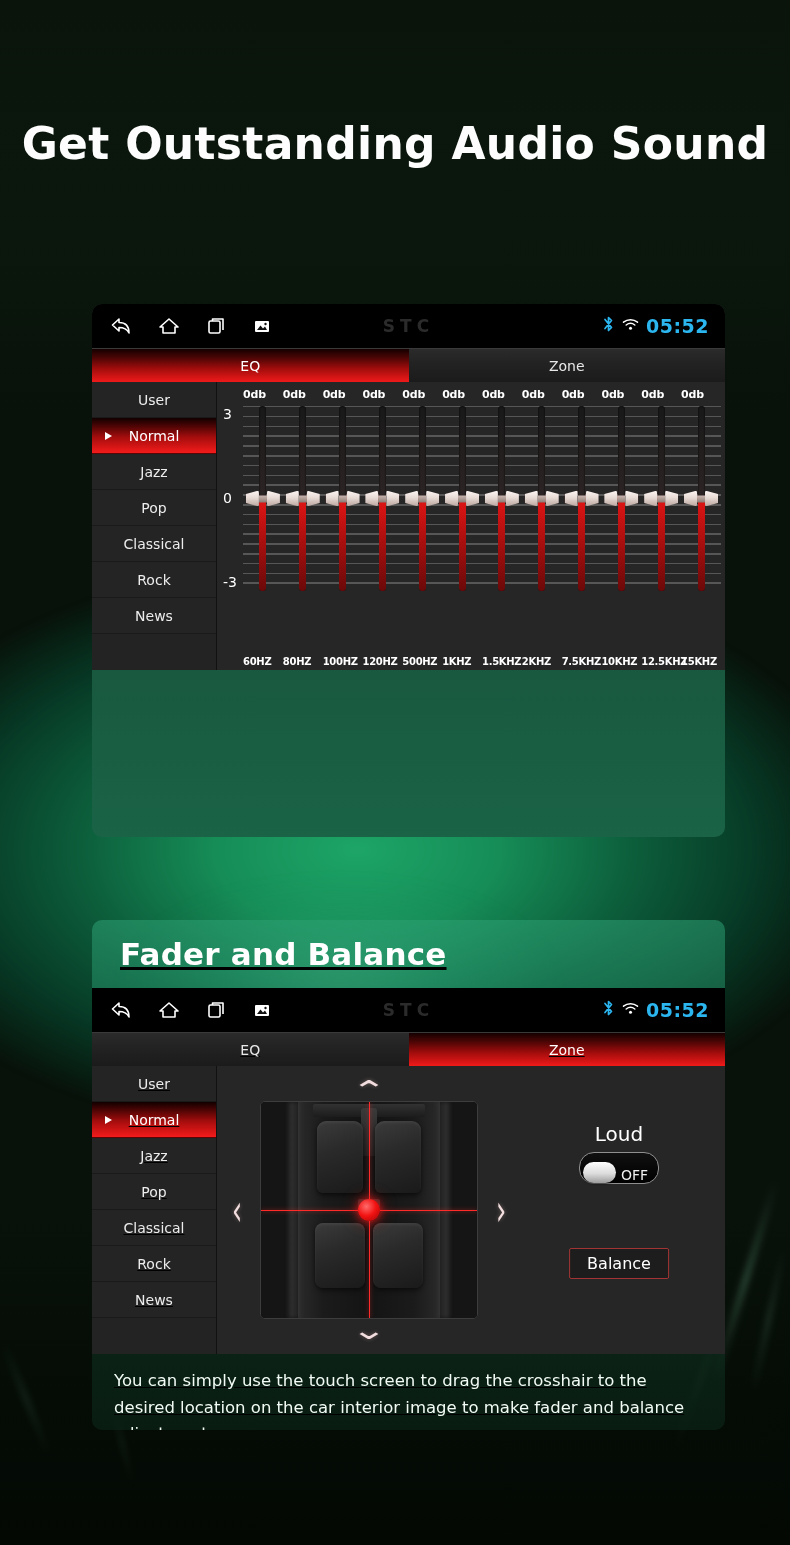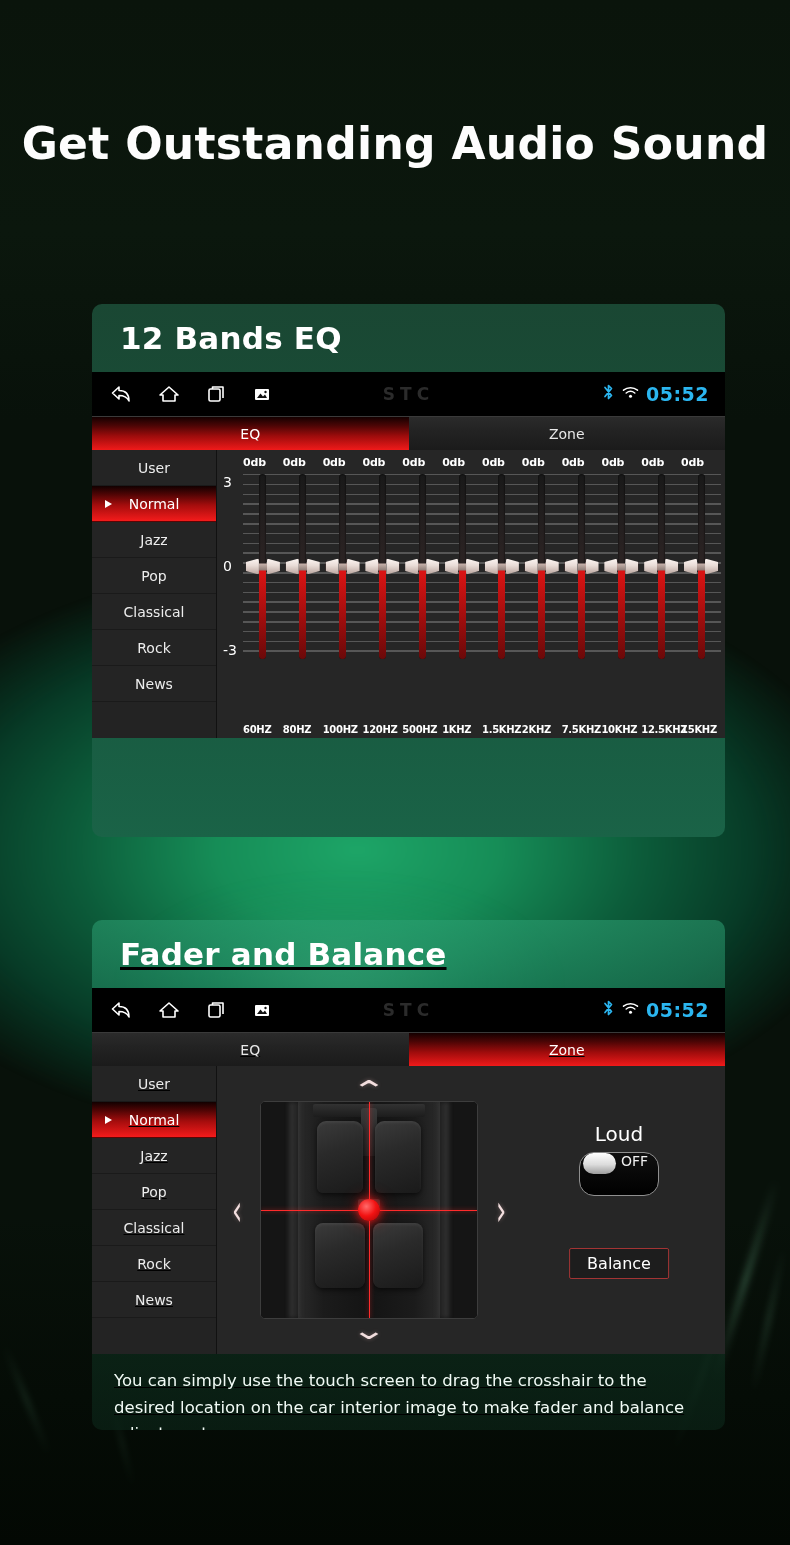--- a/index.html
+++ b/index.html
@@ -432,26 +432,26 @@
     transform: translateX(-50%);
     text-align: center;
   }
   .loud-label {
     color: #ffffff;
     font-size: 20px;
     font-family: "DejaVu Sans", sans-serif;
     margin-bottom: 6px;
   }
   .toggle {
-    width: 80px; height: 44px;
+    width: 80px; height: 32px;
     border-radius: 15px;
     background: linear-gradient(180deg,#101010,#000);
     border: 1px solid #8f8f8f;
     display: flex;
-    align-items: flex-start;
+    align-items: flex-end;
     position: relative;
   }
   .toggle-knob {
     width: 33px; height: 21px;
     margin-left: 3px;
     border-radius: 11px;
     background: linear-gradient(180deg,#ffffff 0%,#dcdcdc 55%,#9d9d9d 100%);
     box-shadow: 0 1px 2px rgba(0,0,0,0.6);
   }
   .toggle-text {
@@ -487,23 +487,20 @@
   <div class="streak s2"></div>
   <div class="streak s3"></div>
   <div class="streak s4"></div>
   <div class="streak s5"></div>
 </div>
 
 <div class="page-title">Get Outstanding Audio Sound</div>
 
 <div class="card card-1">
 
-  <div class="card-head">
-    <div class="card-title">12 Bands EQ</div>
-  </div>
 
   <div class="device">
 
     <div class="statusbar">
       <div class="nav-icons">
         <span>
           <svg width="22" height="20" viewBox="0 0 22 20">
               <path d="M9 3 L2.5 9 L9 15 L9 11.5 C14 11.5 17 13 19 17 C19 9.5 15 6.5 9 6.5 Z" fill="none" stroke="#fff" stroke-width="1.6" stroke-linejoin="round"></path>
             </svg>
         </span>

